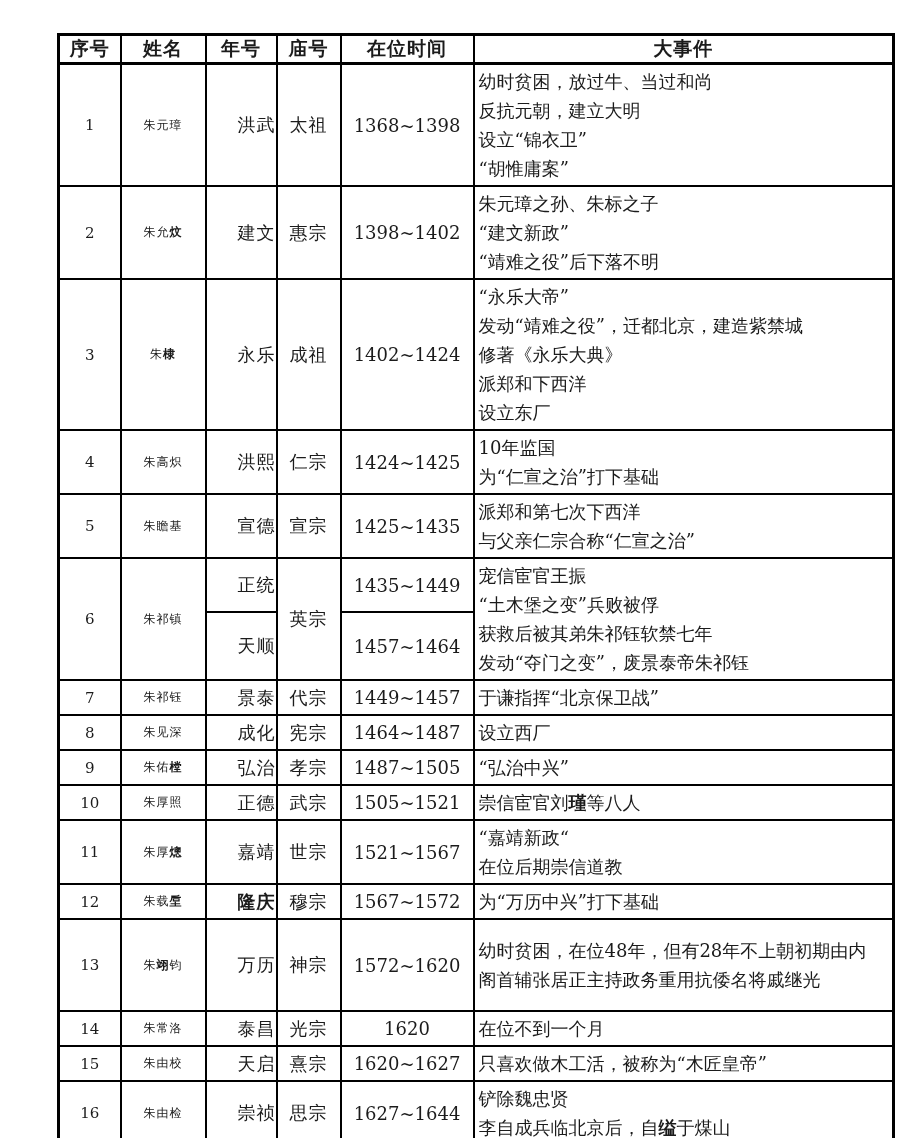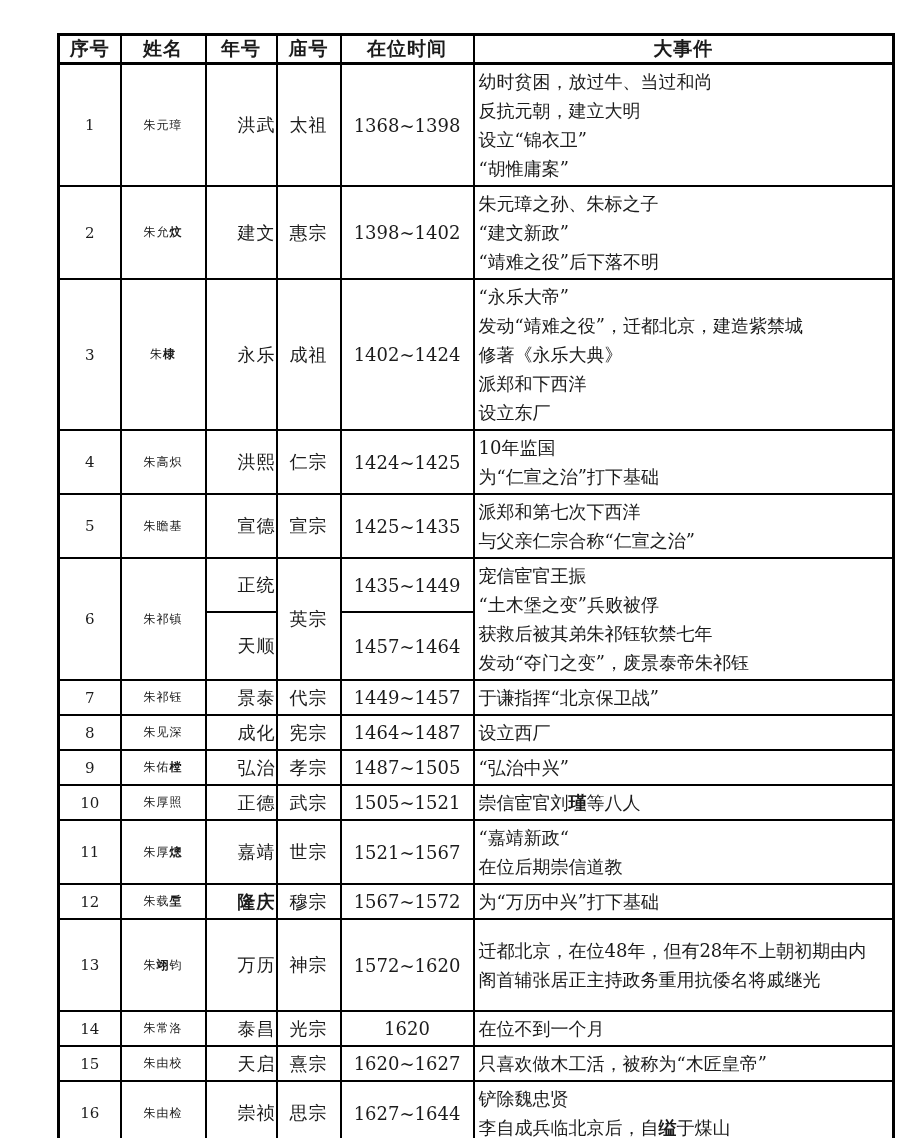--- a/index.html
+++ b/index.html
@@ -212,21 +212,21 @@
             <div class="ev">为“万历中兴”打下基础</div>
           </td>
         </tr>
         <tr style="height: 92px;">
           <td class="no">13</td>
           <td class="name">朱<b class="fb">翊</b>钧</td>
           <td class="era">万历</td>
           <td class="temple">神宗</td>
           <td class="reign">1572~1620</td>
           <td class="events">
-            <div class="ev">迁都北京，在位48年，但有28年不上朝初期由内阁首辅张居正主持政务重用抗倭名将戚继光</div>
+            <div class="ev">幼时贫困，在位48年，但有28年不上朝初期由内阁首辅张居正主持政务重用抗倭名将戚继光</div>
           </td>
         </tr>
         <tr style="height: 35px;">
           <td class="no">14</td>
           <td class="name">朱常洛</td>
           <td class="era">泰昌</td>
           <td class="temple">光宗</td>
           <td class="reign">1620</td>
           <td class="events">
             <div class="ev">在位不到一个月</div>

